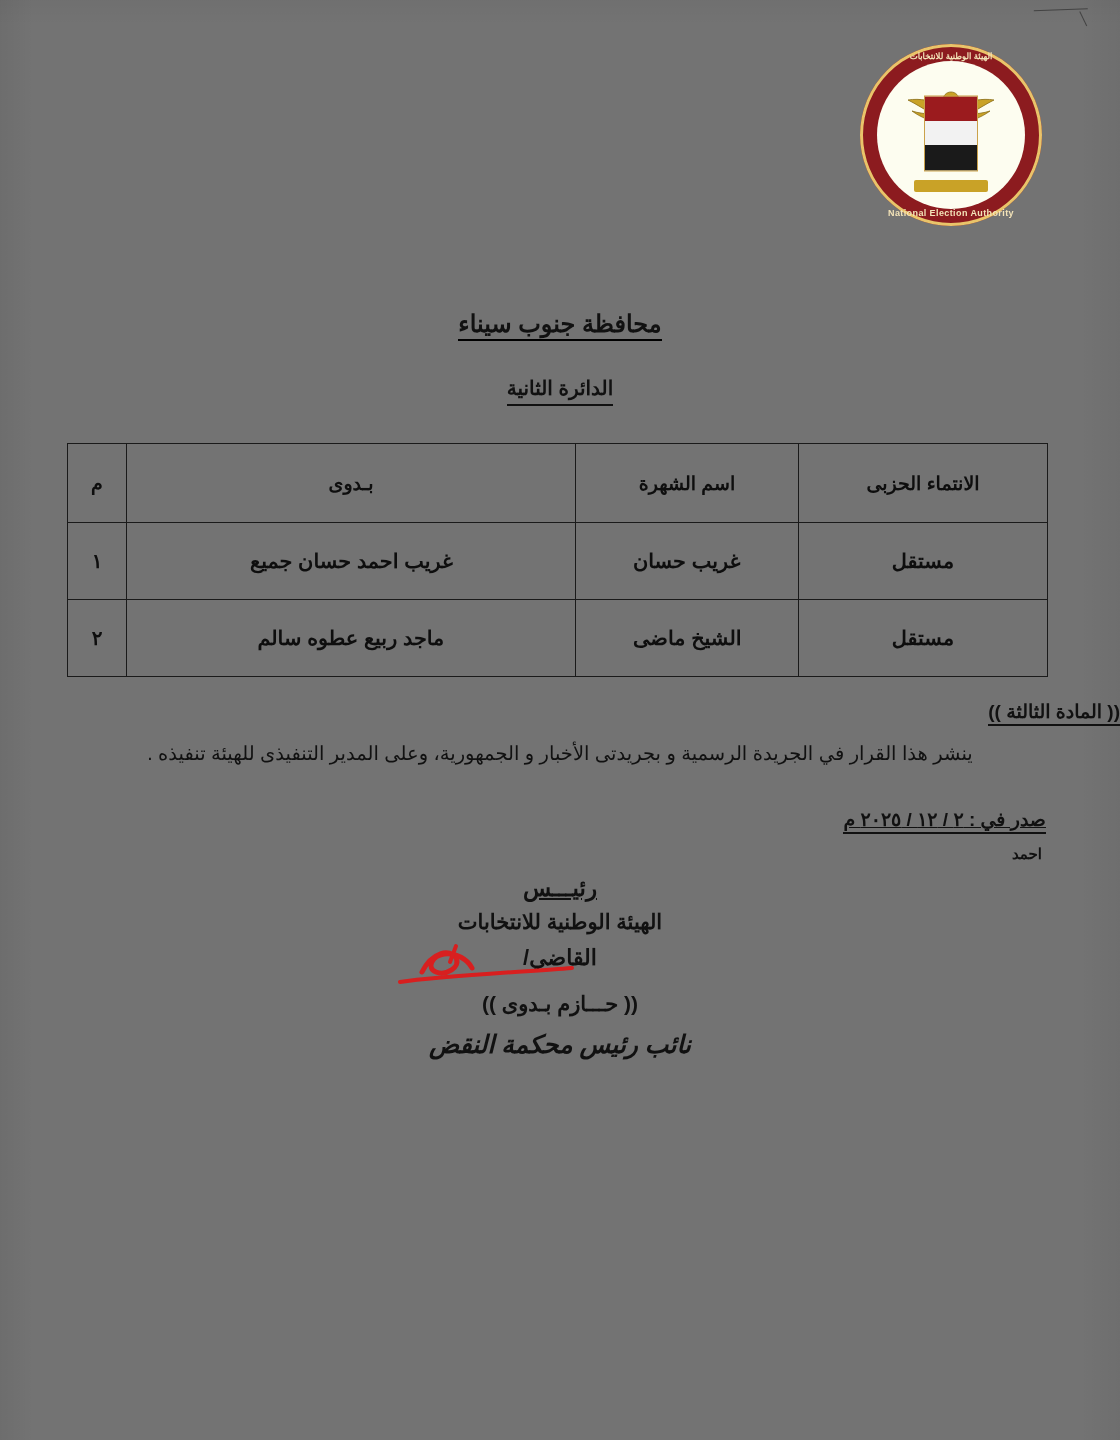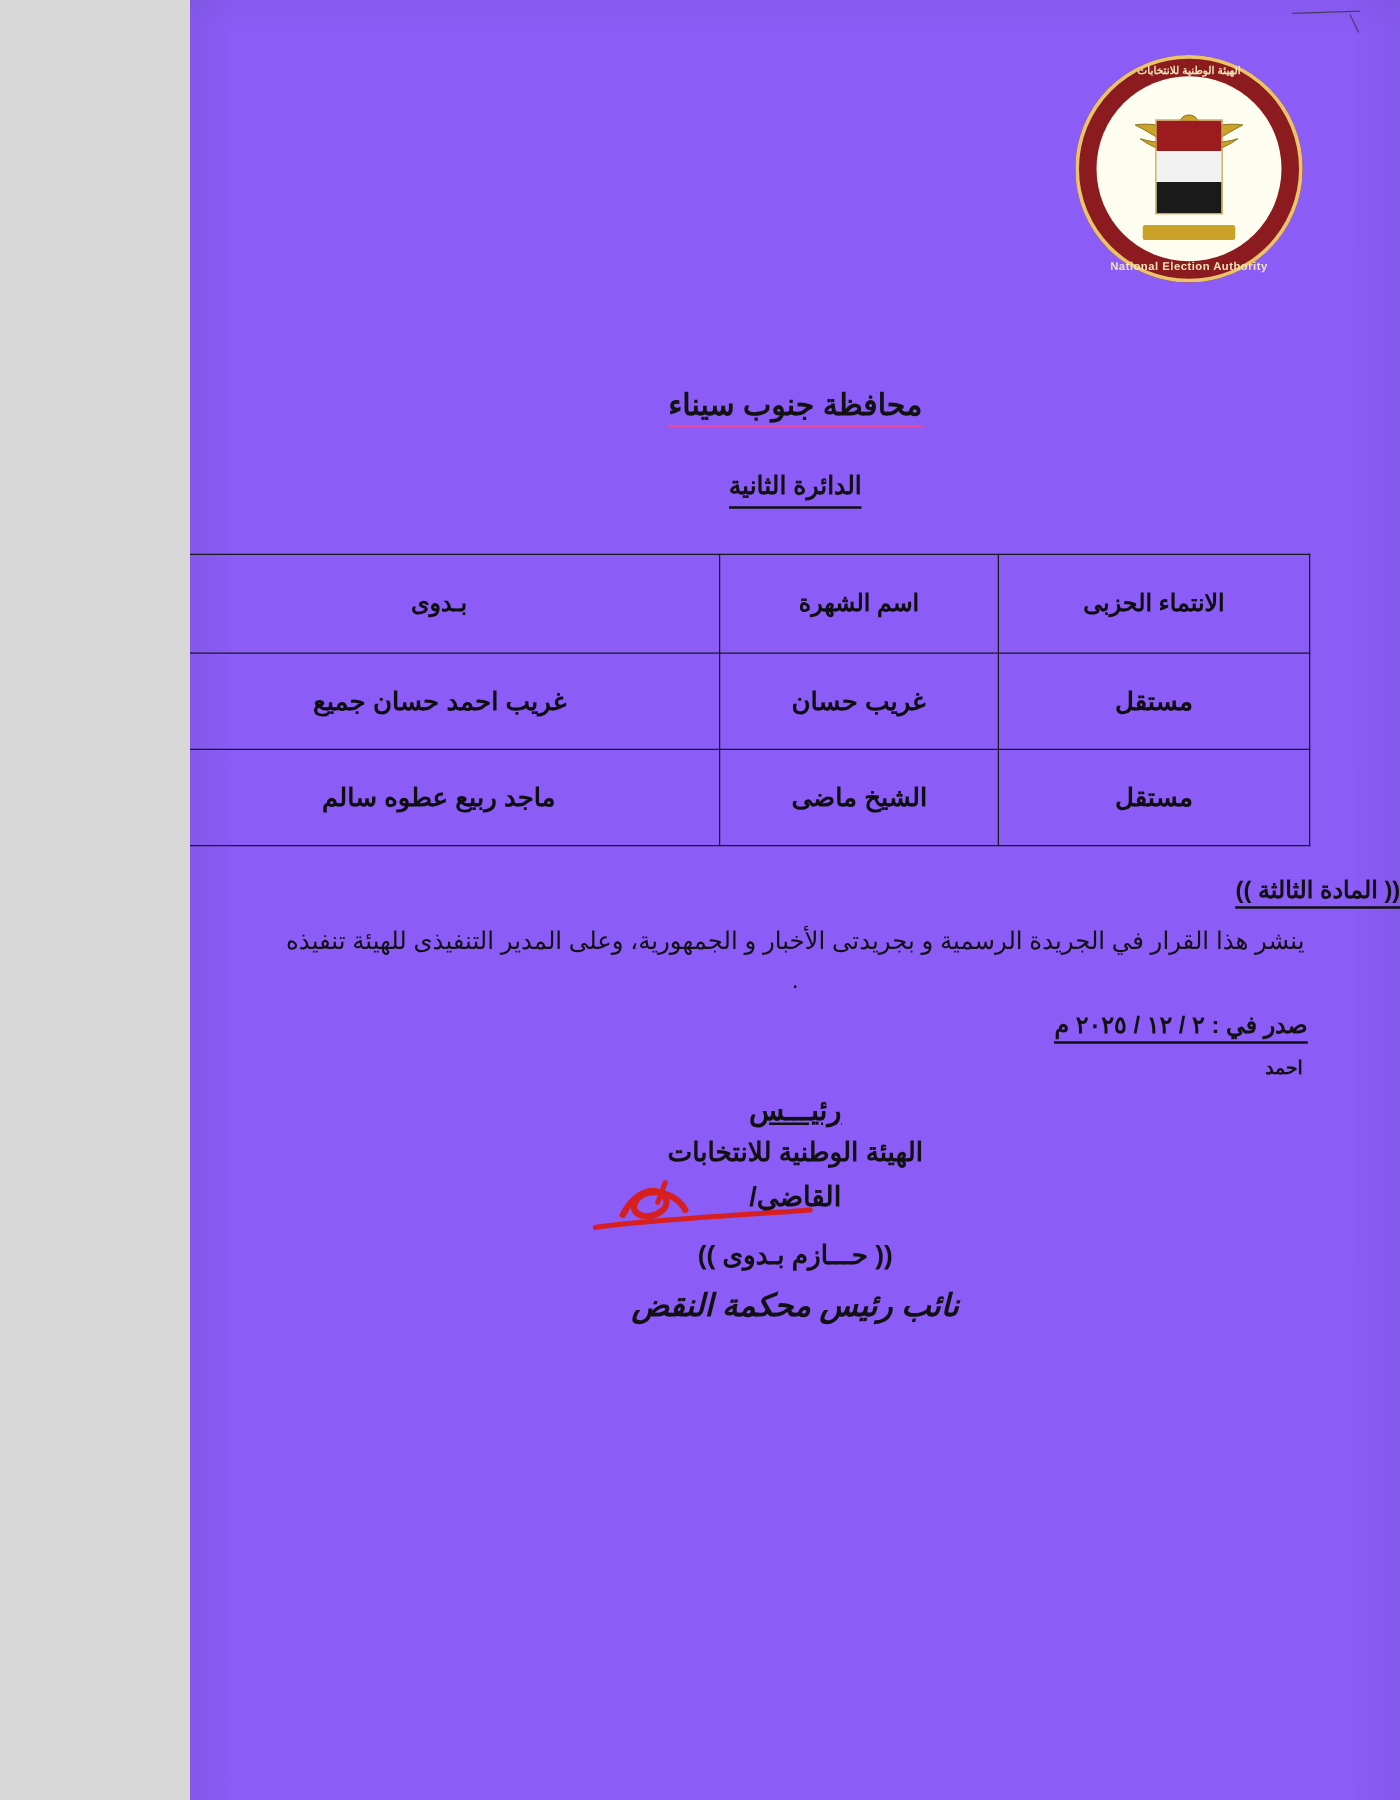--- a/index.html
+++ b/index.html
@@ -5,23 +5,23 @@
   html, body {
     margin: 0;
     padding: 0;
     background: #d8d8d8;
   }
   body {
     font-family: "Liberation Sans", sans-serif;
   }
   .page {
     position: relative;
-    width: 968px;
+    width: 1120px;
     height: 1440px;
-    background: #8b5cf6;
+    background: #737373;
     overflow: hidden;
     box-sizing: border-box;
   }
   
   .page::before {
     content: "";
     position: absolute;
     inset: 0;
     pointer-events: none;
     background:
@@ -124,21 +124,21 @@
     text-align: center;
     font-weight: bold;
     color: #111;
     letter-spacing: 1px;
   }
   .gov-title {
     top: 310px;
     font-size: 24px;
   }
   .gov-title span {
-    border-bottom: 2px solid #ec4899;
+    border-bottom: 2px solid #000000;
     padding-bottom: 2px;
   }
   .district-title {
     top: 376px;
     font-size: 20px;
   }
   .district-title span {
     border-bottom: 2px solid #111;
     padding-bottom: 5px;
   }
@@ -212,20 +212,21 @@
     position: absolute;
     top: 808px;
     right: 74px;
     font-size: 19px;
     font-weight: bold;
     color: #111;
   }
   .issue-date span {
     border-bottom: 2px solid #111;
     padding-bottom: 2px;
+    text-decoration: underline;
   }
   .scribble-ahmed {
     position: absolute;
     top: 845px;
     right: 78px;
     font-size: 15px;
     font-weight: bold;
     color: #111;
   }
 

